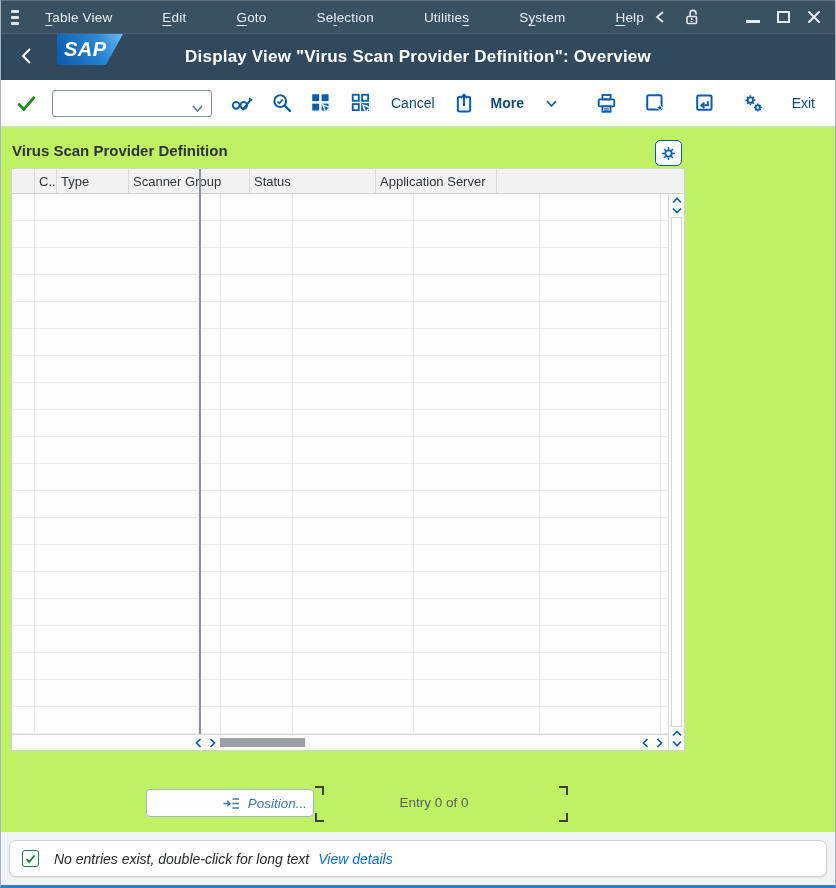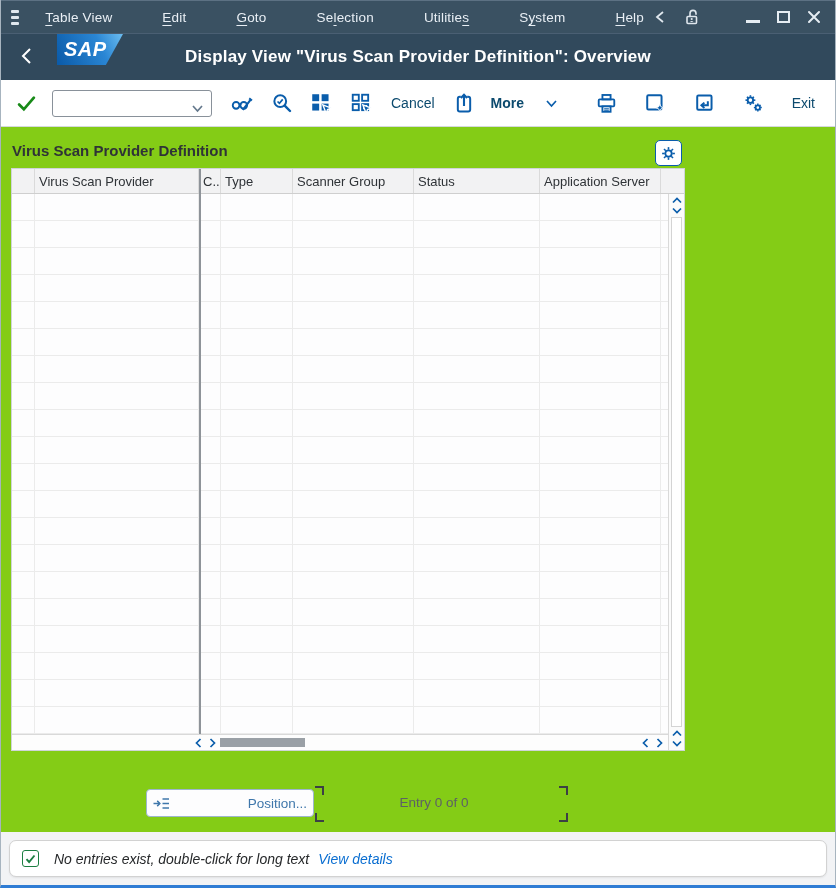--- a/index.html
+++ b/index.html
@@ -61,21 +61,21 @@
   }
   .combo .chev{ position:absolute; right:8px; top:9px; pointer-events:none; }
   .tb-icons{ display:flex; align-items:center; gap:19px; margin-left:19px; }
   .tb-cancel{ margin-left:19px; }
   .tb-export{ margin-left:19px; }
   .tb-more{ margin-left:17px; display:flex; align-items:center; gap:21px; cursor:pointer;font-weight:bold; }
   .tb-spacer{ flex:1; }
   .tb-right{ display:flex; align-items:center; gap:28px; }
 
   
-  .content{ flex:1 1 auto; position:relative; background:#84cc16; }
+  .content{ flex:1 1 auto; position:relative; background:#bef264; }
   .heading{
     margin:0; padding:15px 0 0 11px; font-size:15px; font-weight:600; color:#2f3337;
   }
   .gear-btn{
     position:absolute; top:13px; left:654px; width:27px; height:26px;
     border:1.5px solid #0a5dab; border-radius:5px; background:#fff;
     display:flex; align-items:center; justify-content:center; cursor:pointer; padding:0;
   }
 
   .tablewrap{
@@ -108,22 +108,22 @@
   }
   .vs-btns{ display:flex; flex-direction:column; gap:3px; padding:3px 0; }
   .vs-thumb{ flex:1; width:11px; background:#ffffff; border:1px solid #d4d4d4; cursor:grab; }
   .sbtn{ cursor:pointer; display:flex; }
 
   
   .footer-row{ position:relative; height:30px; margin-top:38px; }
   .pos-btn{
     position:absolute; left:145px; top:0; width:168px; height:28px;
     border:1px solid #9db6cc; border-radius:4px; background:#fdfdfe;
-    color:#3f77ab; font-size:13.5px; display:flex; align-items:center; justify-content:space-between;
-    gap:8px; cursor:pointer;
+    color:#3f77ab; font-size:13.5px; display:flex; align-items:center; justify-content:flex-end;
+    gap:8px; cursor:pointer;font-style:italic;
   }
   .entry-status{ position:absolute; left:388px; top:6px; width:90px; text-align:center; color:#5d6165; font-size:13.5px; }
   .bk{ position:absolute; width:9px; height:9px; }
   .bk-a-top{ left:314px; top:-3px; border-top:2px solid #3c4045; border-right:2px solid #3c4045; }
   .bk-a-bot{ left:314px; top:24px; border-left:2px solid #3c4045; border-bottom:2px solid #3c4045; }
   .bk-b-top{ left:558px; top:-3px; border-top:2px solid #3c4045; border-right:2px solid #3c4045; }
   .bk-b-bot{ left:558px; top:24px; border-right:2px solid #3c4045; border-bottom:2px solid #3c4045; }
 
   
   .statusbar{ flex:0 0 53px; background:#f2f3f5; padding:8px 8px 0 8px; }
@@ -328,21 +328,20 @@
           <line x1="8" y1="4.4" x2="8" y2="2"></line>
             <line x1="10.55" y1="5.45" x2="12.24" y2="3.76"></line>
         </g>
       </svg>
     </button>
 
     <div class="tablewrap">
       <div class="fixed-sep"></div>
       <div class="thead">
         <div class="th c0"></div>
-        <div class="th c1">Virus Scan Provider</div>
         <div class="th c2">C..</div>
         <div class="th c3">Type</div>
         <div class="th c4">Scanner Group</div>
         <div class="th c5">Status</div>
         <div class="th c6">Application Server</div>
         <div class="th c7"></div>
       </div>
       <div class="tlower">
         <div class="tleft">
           <div id="rows">

